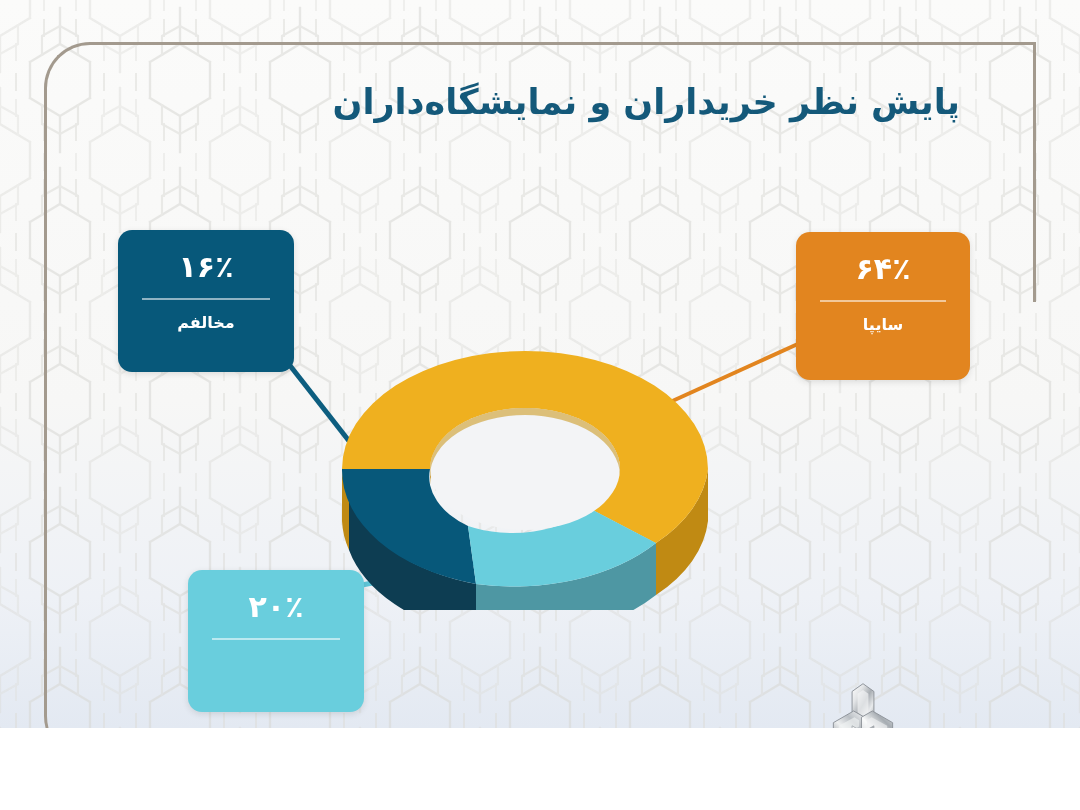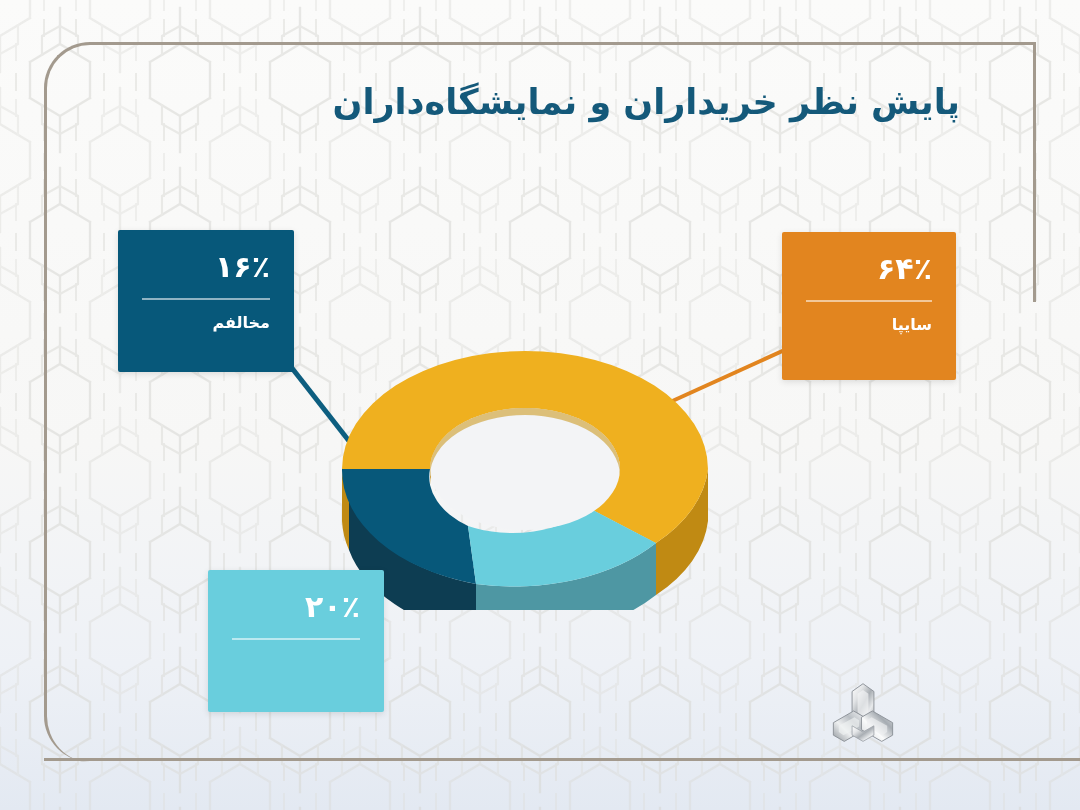--- a/index.html
+++ b/index.html
@@ -7,21 +7,21 @@
   html, body {
     width: 1080px;
     height: 810px;
     overflow: hidden;
     font-family: "DejaVu Sans", "Liberation Sans", sans-serif;
   }
 
   #stage {
     position: relative;
     width: 1080px;
-    height: 810px;
+    height: 728px;
     background:
       linear-gradient(180deg, #fbfbfa 0%, #f7f7f6 55%, #eef1f6 82%, #e3e9f2 100%);
     overflow: hidden;
   }
 
   
   #pattern {
     position: absolute;
     inset: 0;
     opacity: 0.55;
@@ -82,47 +82,47 @@
     line-height: 1.62;
     letter-spacing: 0px;
     direction: rtl;
   }
   #title .line { display: block; white-space: nowrap; }
 
   
   .callout {
     position: absolute;
     direction: rtl;
-    text-align: right;
+    text-align: center;
     color: #ffffff;
     padding: 22px 24px 20px 24px;
-    border-radius: 2px;
+    border-radius: 14px;
     box-shadow: 0 2px 6px rgba(40,40,40,0.13);
   }
   .callout .pct {
     font-size: 30px;
     font-weight: bold;
     line-height: 1.0;
     padding-bottom: 16px;
     letter-spacing: 1px;
   }
   .callout .rule {
     height: 2px;
     background: rgba(255,255,255,0.55);
     margin: 0 0 14px 0;
   }
   .callout .lbl {
     font-size: 16px;
     font-weight: bold;
     line-height: 1.15;
   }
 
-  #callout-agree    { right: 124px; top: 232px; width: 174px; height: 148px; background: #e2851f; }
+  #callout-agree    { right: 110px; top: 232px; width: 174px; height: 148px; background: #e2851f; }
   #callout-disagree { left: 118px;  top: 230px; width: 176px; height: 142px; background: #07587a; }
-  #callout-after    { left: 188px;  top: 570px; width: 176px; height: 142px; background: #69cedd; margin-left: 20px; }
+  #callout-after    { left: 188px;  top: 570px; width: 176px; height: 142px; background: #69cedd; }
 
   
   #chart-wrap {
     position: absolute;
     left: 325px;
     top: 330px;
     width: 400px;
     height: 280px;
   }
   #chart-svg { display: block; width: 400px; height: 280px; }

